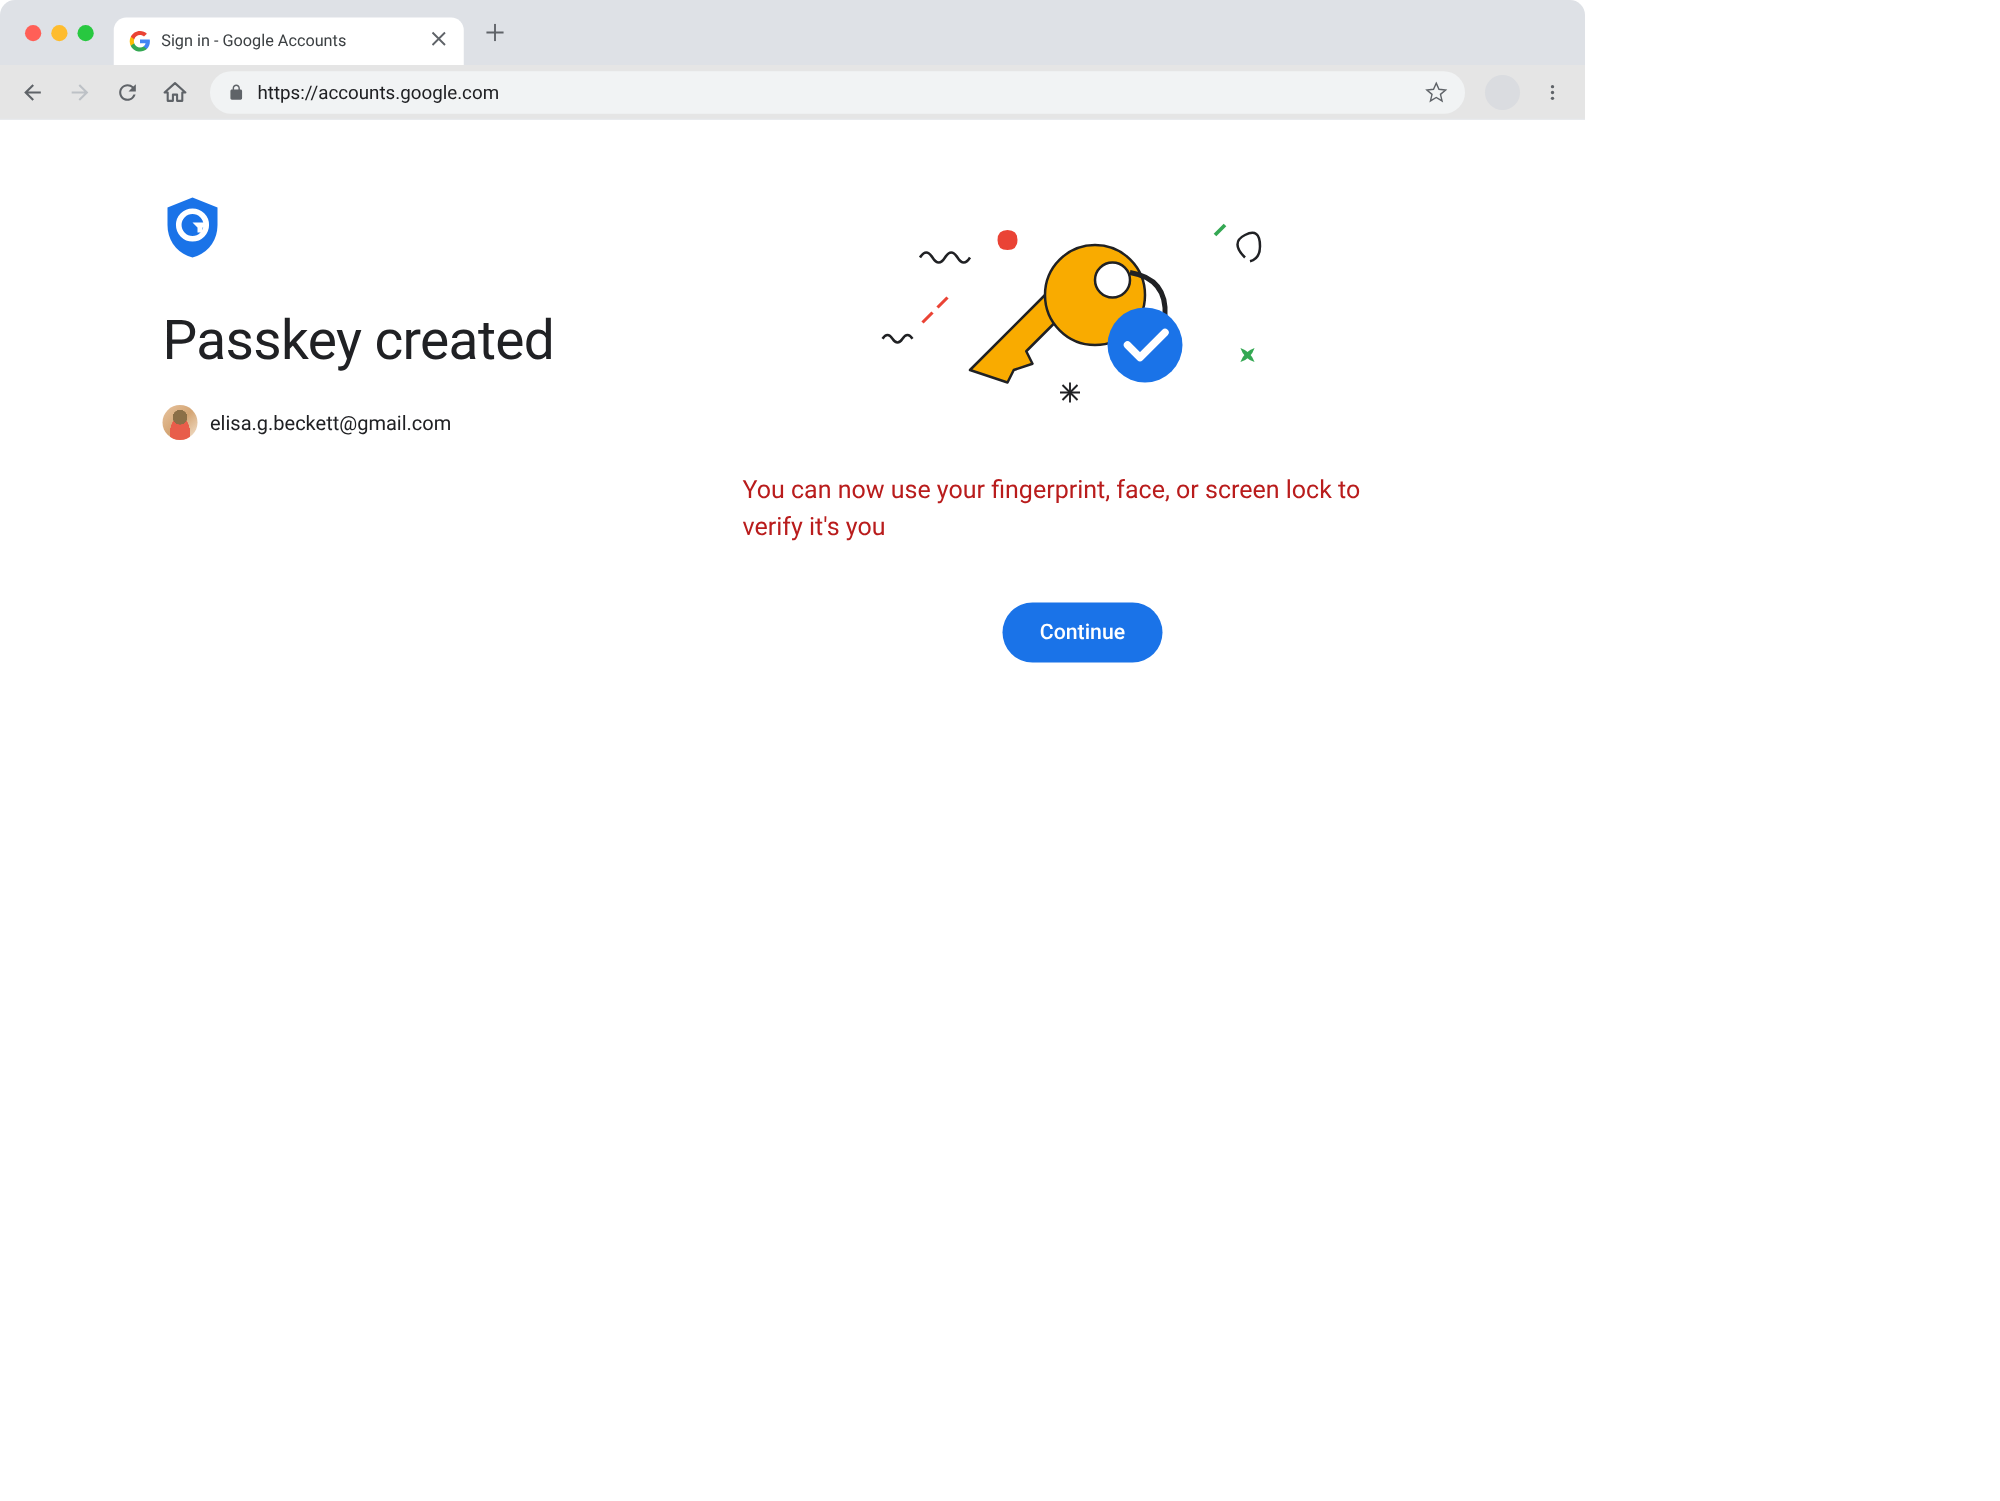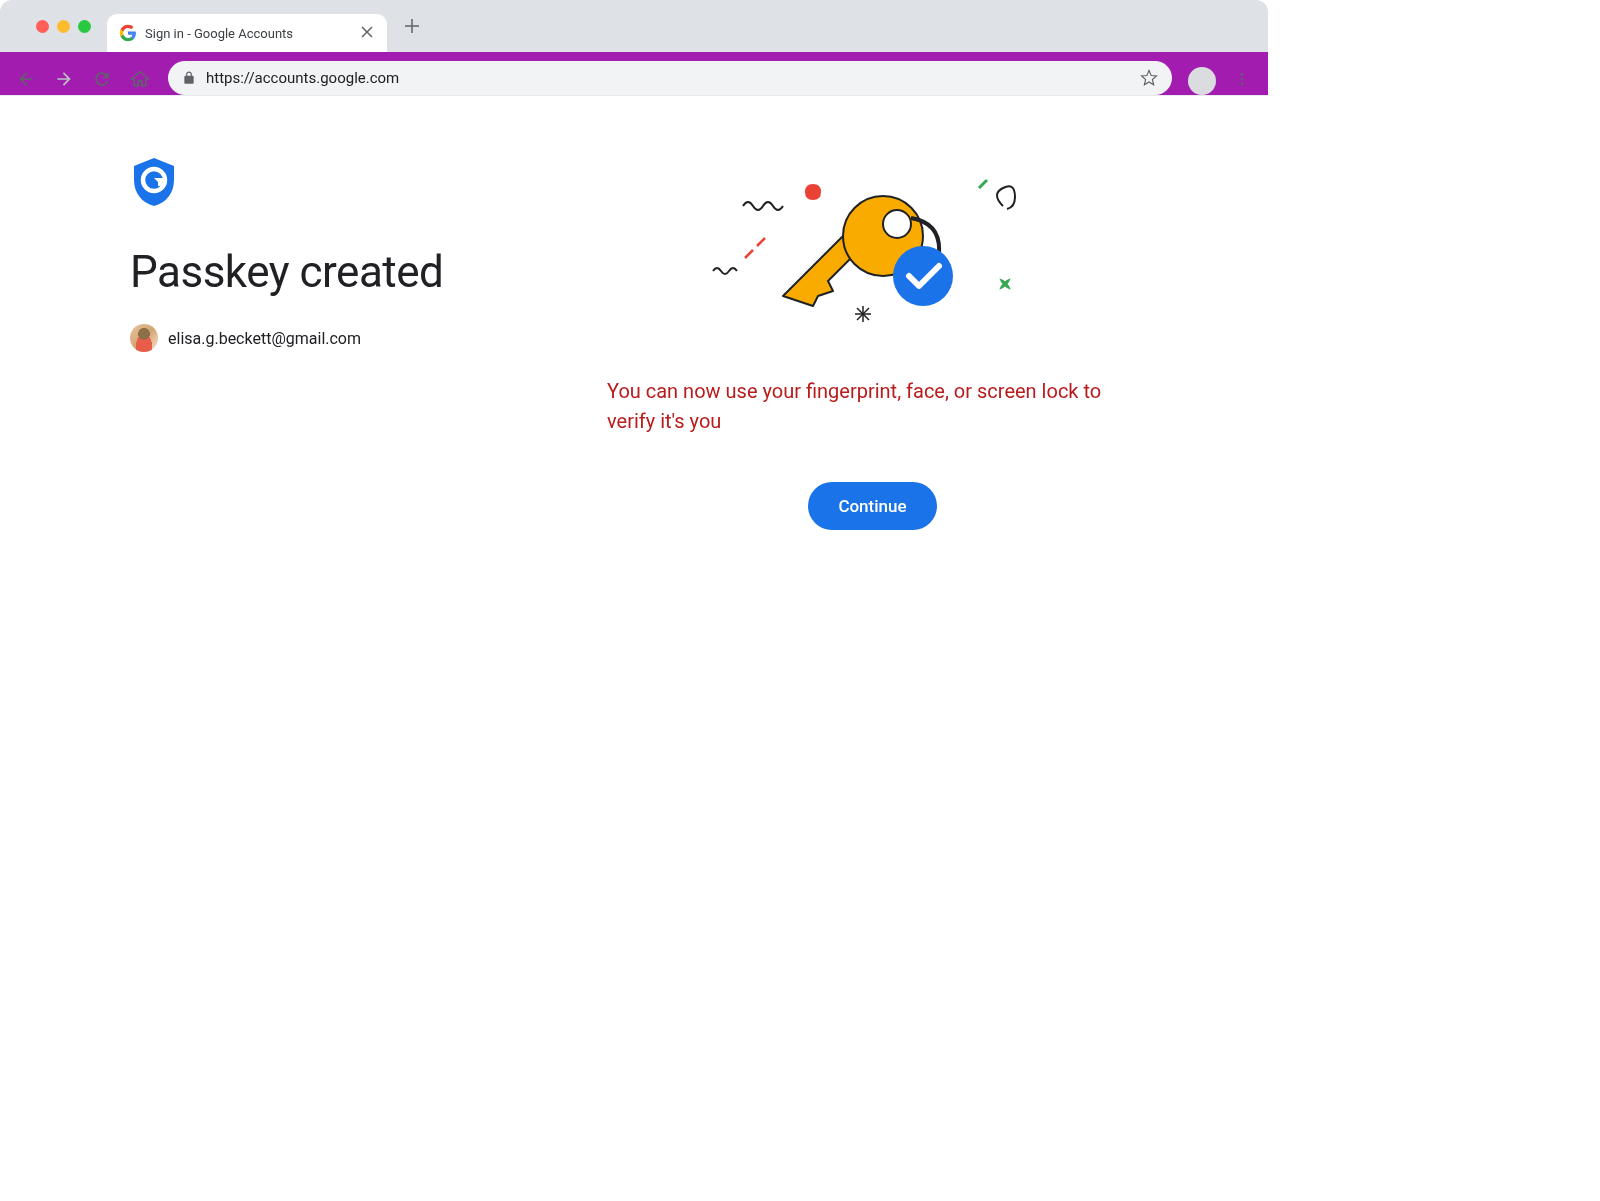--- a/index.html
+++ b/index.html
@@ -16,21 +16,21 @@
       background: #fff;
       border-radius: 12px;
       overflow: hidden;
       position: relative;
     }
     .tab-bar {
       height: 52px;
       background: #dee1e6;
       display: flex;
       align-items: flex-end;
-      padding-left: 28px;
+      padding-left: 12px;
     }
     .traffic-lights {
       display: flex;
       gap: 8px;
       align-items: center;
       padding: 0 10px 0 8px;
       align-self: center;
     }
     .traffic-light {
       width: 13px;
@@ -74,23 +74,23 @@
       align-items: center;
       justify-content: center;
       color: #5f6368;
       font-size: 20px;
       margin-left: 10px;
       align-self: center;
       cursor: pointer;
     }
     .toolbar {
       height: 44px;
-      background: #a21caf;
-      display: flex;
-      align-items: flex-end;
+      background: #e5e5e5;
+      display: flex;
+      align-items: center;
       padding: 0 10px;
       gap: 6px;
       border-bottom: 1px solid #e8eaed;
     }
     .nav-btn {
       width: 32px;
       height: 32px;
       display: flex;
       align-items: center;
       justify-content: center;
@@ -133,21 +133,21 @@
       height: 32px;
       display: flex;
       align-items: center;
       justify-content: center;
       color: #5f6368;
       cursor: pointer;
     }
     .page-content {
       padding: 60px 130px 0 130px;
       display: flex;
-      gap: 37px;
+      gap: 24px;
     }
     .left-column {
       flex: 0 0 440px;
     }
     .shield-logo {
       width: 48px;
       height: 52px;
       margin-bottom: 34px;
     }
     .page-title {

